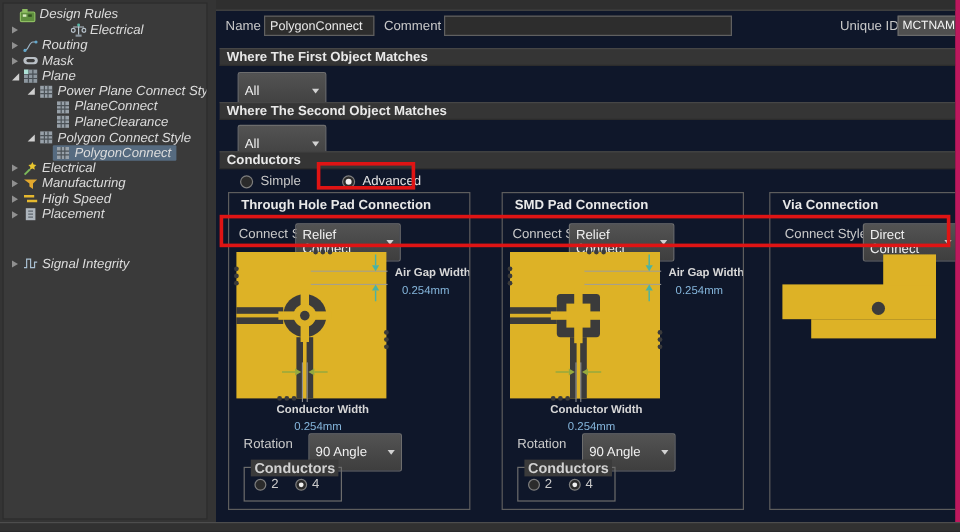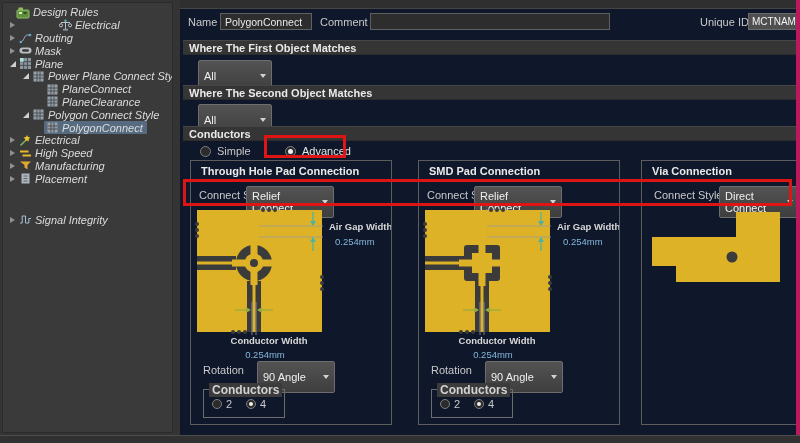--- a/index.html
+++ b/index.html
@@ -209,37 +209,37 @@
             <span class="tlabel">Electrical</span>
           </span>
         </div>
         <div class="trow" style="padding-left: 5px;">
           <span class="arr">
             <span class="arr-col"></span>
           </span>
           <span class="tcore">
             <span class="ticon">
               <svg viewBox="0 0 13 13" width="13" height="13">
+                <path d="M1 2.5h11L8.5 6v4.5l-3-2V6z" fill="#e2a82e"></path>
+              </svg>
+            </span>
+            <span class="tlabel">Manufacturing</span>
+          </span>
+        </div>
+        <div class="trow" style="padding-left: 5px;">
+          <span class="arr">
+            <span class="arr-col"></span>
+          </span>
+          <span class="tcore">
+            <span class="ticon">
+              <svg viewBox="0 0 13 13" width="13" height="13">
                 <path d="M1 4.5h8.5M3.5 8.5H12" stroke="#e5b82e" stroke-width="2" fill="none"></path>
               </svg>
             </span>
             <span class="tlabel">High Speed</span>
-          </span>
-        </div>
-        <div class="trow" style="padding-left: 5px;">
-          <span class="arr">
-            <span class="arr-col"></span>
-          </span>
-          <span class="tcore">
-            <span class="ticon">
-              <svg viewBox="0 0 13 13" width="13" height="13">
-                <path d="M1 2.5h11L8.5 6v4.5l-3-2V6z" fill="#e2a82e"></path>
-              </svg>
-            </span>
-            <span class="tlabel">Manufacturing</span>
           </span>
         </div>
         <div class="trow" style="padding-left: 5px;">
           <span class="arr">
             <span class="arr-col"></span>
           </span>
           <span class="tcore">
             <span class="ticon">
               <svg viewBox="0 0 13 13" width="13" height="13">
                 <rect x="2.5" y="1.5" width="8" height="10" fill="#aeb6bd"></rect>

